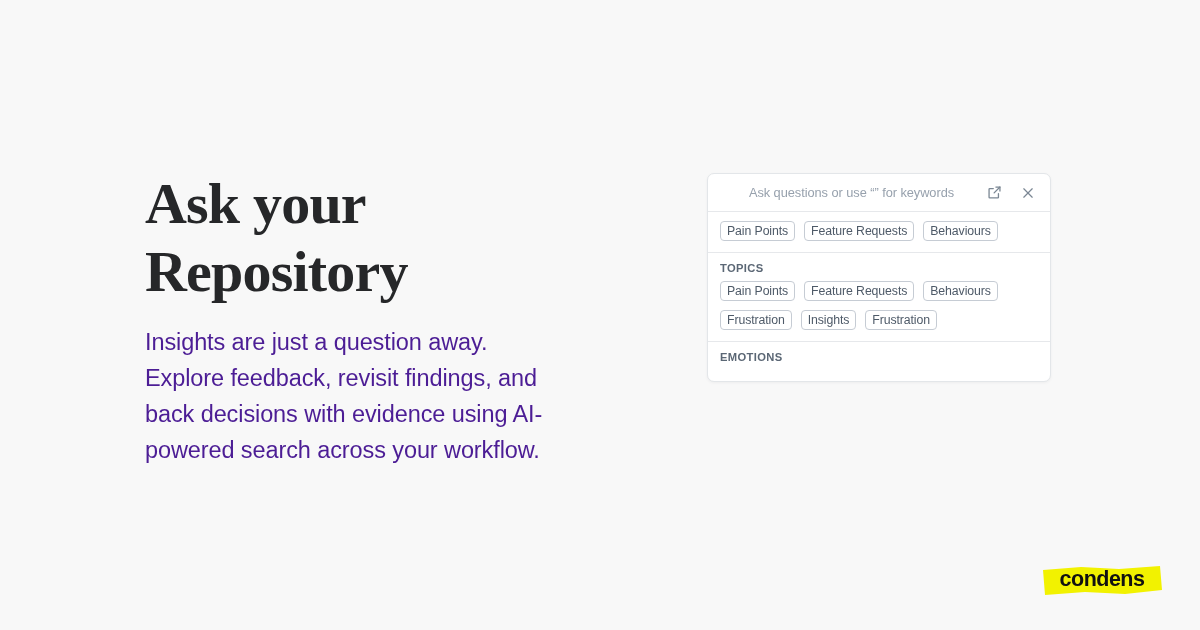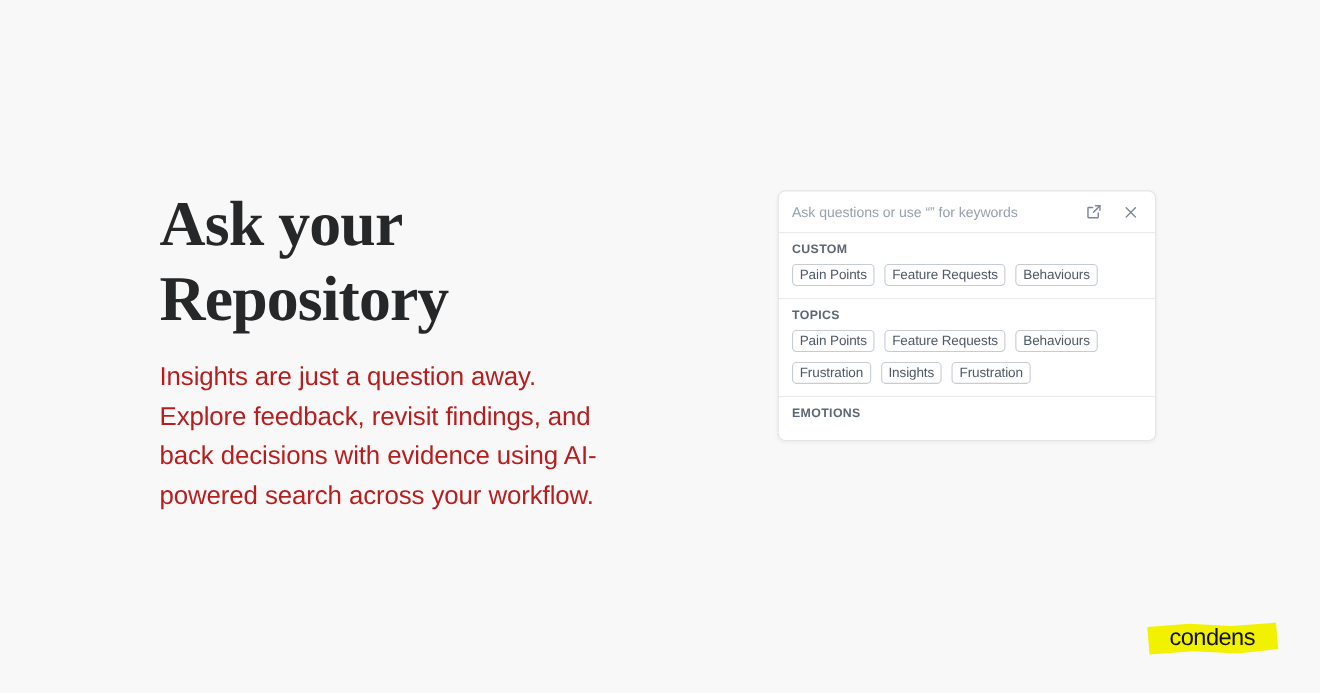--- a/index.html
+++ b/index.html
@@ -33,21 +33,21 @@
     letter-spacing: -0.8px;
     margin-bottom: 18px;
     white-space: pre-line;
     font-family: Liberation Serif, serif;
   }
 
   .hero-body {
     font-size: 23.5px;
     line-height: 36px;
     font-weight: 400;
-    color: #b91c1c;
+    color: #4c1d95;
     letter-spacing: -0.1px;
     max-width: 425px;
   }
 
   
   .panel {
     position: absolute;
     left: 707px;
     top: 173px;
     width: 344px;
@@ -66,20 +66,21 @@
     border-bottom: 1px solid #e6e8eb;
   }
 
   .panel-placeholder {
     flex: 1;
     font-size: 12.8px;
     color: #97a1ad;
     letter-spacing: -0.05px;
     white-space: nowrap;
     overflow: hidden;
+    text-align: center;
   }
 
   .header-icon {
     width: 22px;
     height: 22px;
     display: flex;
     align-items: center;
     justify-content: center;
     color: #7b8794;
     flex: none;
@@ -141,21 +142,21 @@
   .logo-text {
     position: absolute;
     left: 0;
     top: 0;
     width: 122px;
     height: 32px;
     display: flex;
     align-items: center;
     justify-content: center;
     font-size: 21.5px;
-    font-weight: 400;
+    font-weight: 700;
     color: #111111;
     letter-spacing: -0.5px;
     padding-bottom: 1px;
   }
 </style>
 </head>
 <body>
 
 <div class="hero">
   <h1 class="hero-title">Ask your
@@ -178,21 +179,20 @@
 
     <span class="header-icon">
       <svg width="14" height="14" viewBox="0 0 16 16" fill="none" stroke="currentColor" stroke-width="1.4" stroke-linecap="round">
         <path d="M3.2 3.2L12.8 12.8"></path>
         <path d="M12.8 3.2L3.2 12.8"></path>
       </svg>
     </span>
   </div>
 
   <div class="panel-section">
-    <div class="section-label">CUSTOM</div>
     <div class="chip-row">
       <span class="chip">Pain Points</span>
       <span class="chip">Feature Requests</span>
       <span class="chip">Behaviours</span>
     </div>
   </div>
 
   <div class="panel-section">
     <div class="section-label">TOPICS</div>
     <div class="chip-row">

